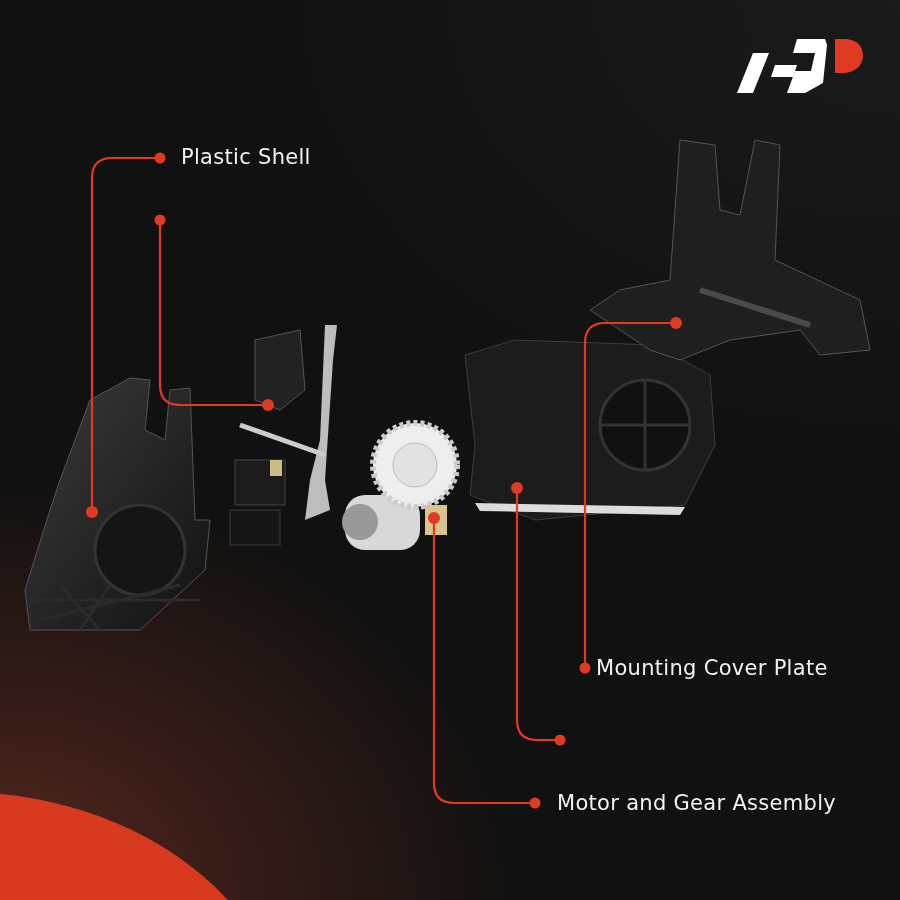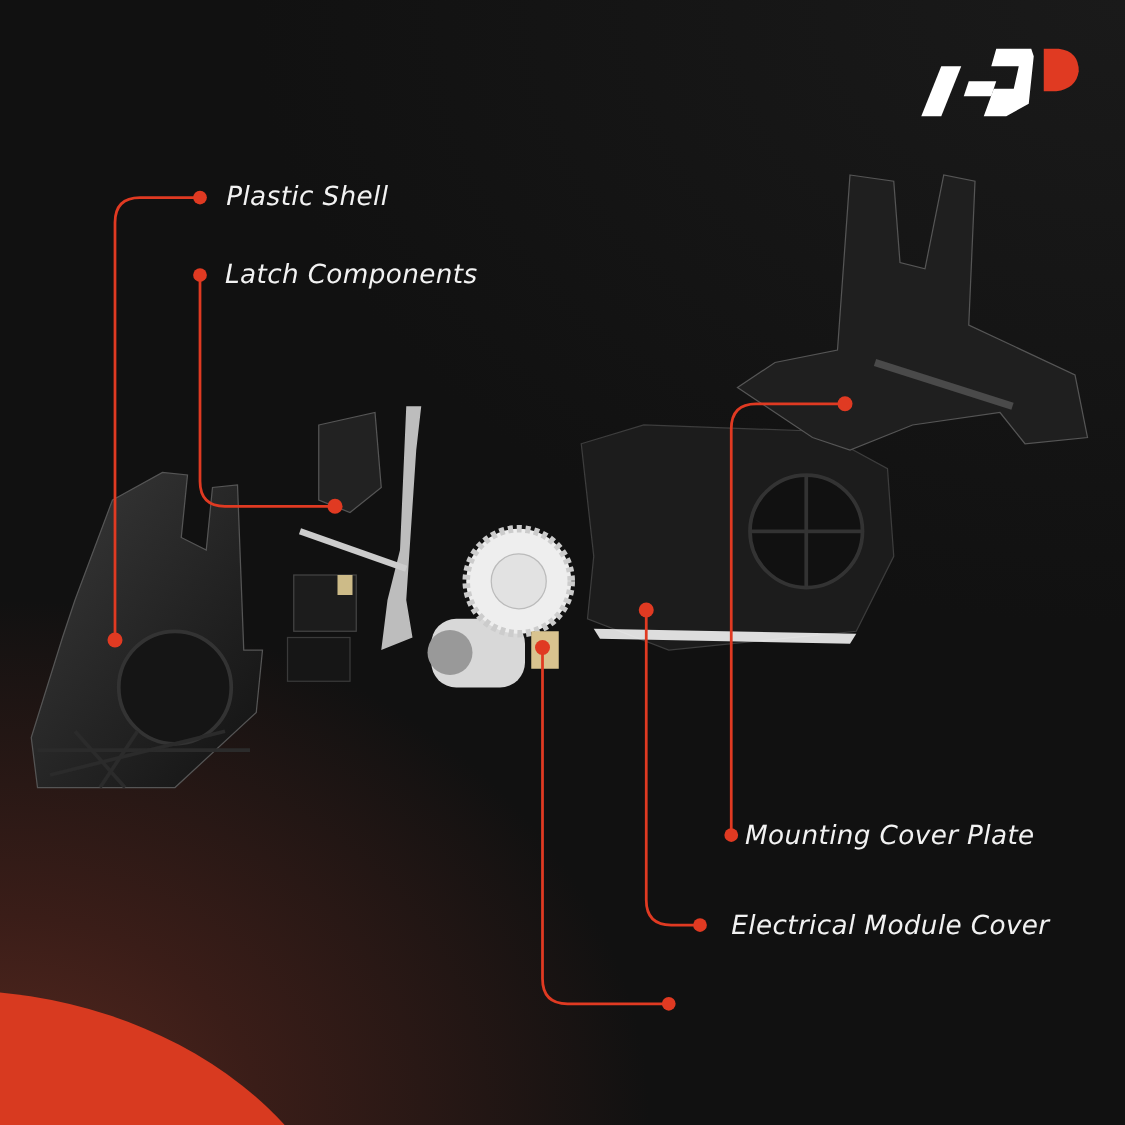--- a/index.html
+++ b/index.html
@@ -6,21 +6,21 @@
   body{width:900px;height:900px;overflow:hidden;position:relative;
     background:
       radial-gradient(ellipse 520px 420px at 0px 900px, #5a2a20 0%, #3a1d18 40%, rgba(20,14,14,0) 100%),
       radial-gradient(ellipse 700px 500px at 900px 0px, #1a1a1a 0%, #111 100%),
       #111;
     font-family:"DejaVu Sans","Liberation Sans",sans-serif;}
   .stage{position:absolute;inset:0;}
   .corner-blob{position:absolute;left:-40px;top:792px;width:330px;height:260px;
     background:#d83a20;border-top-right-radius:100% 100%;border-top-left-radius:0;}
   .logo{position:absolute;left:735px;top:35px;width:130px;height:60px;}
-  .label{position:absolute;color:#f2f2f2;font-size:21px;letter-spacing:0.3px;white-space:nowrap;font-style:italic;}
+  .label{position:absolute;color:#f2f2f2;font-size:21px;letter-spacing:0.3px;white-space:nowrap;}
   svg.lines{position:absolute;left:0;top:0;width:900px;height:900px;}
   .part{position:absolute;}
 </style>
 </head>
 <body>
 
 <div class="stage">
 
   <div class="corner-blob"></div>
 
@@ -96,16 +96,15 @@
       <circle cx="676" cy="323" r="6"></circle>
         <circle cx="585" cy="668" r="5.5"></circle>
       <circle cx="517" cy="488" r="6"></circle>
         <circle cx="560" cy="740" r="5.5"></circle>
       <circle cx="434" cy="518" r="6"></circle>
         <circle cx="535" cy="803" r="5.5"></circle>
     </g>
   </svg>
 
   <div class="label" style="left:181px;top:145px">Plastic Shell</div>
-  <div class="label" style="left:180px;top:207px">Latch Components</div>
   <div class="label" style="left:596px;top:656px">Mounting Cover Plate</div>
-  <div class="label" style="left:585px;top:728px">Electrical Module Cover</div>
+  <div class="label" style="left:557px;top:791px">Motor and Gear Assembly</div>
 </div>
 
 </body></html>

